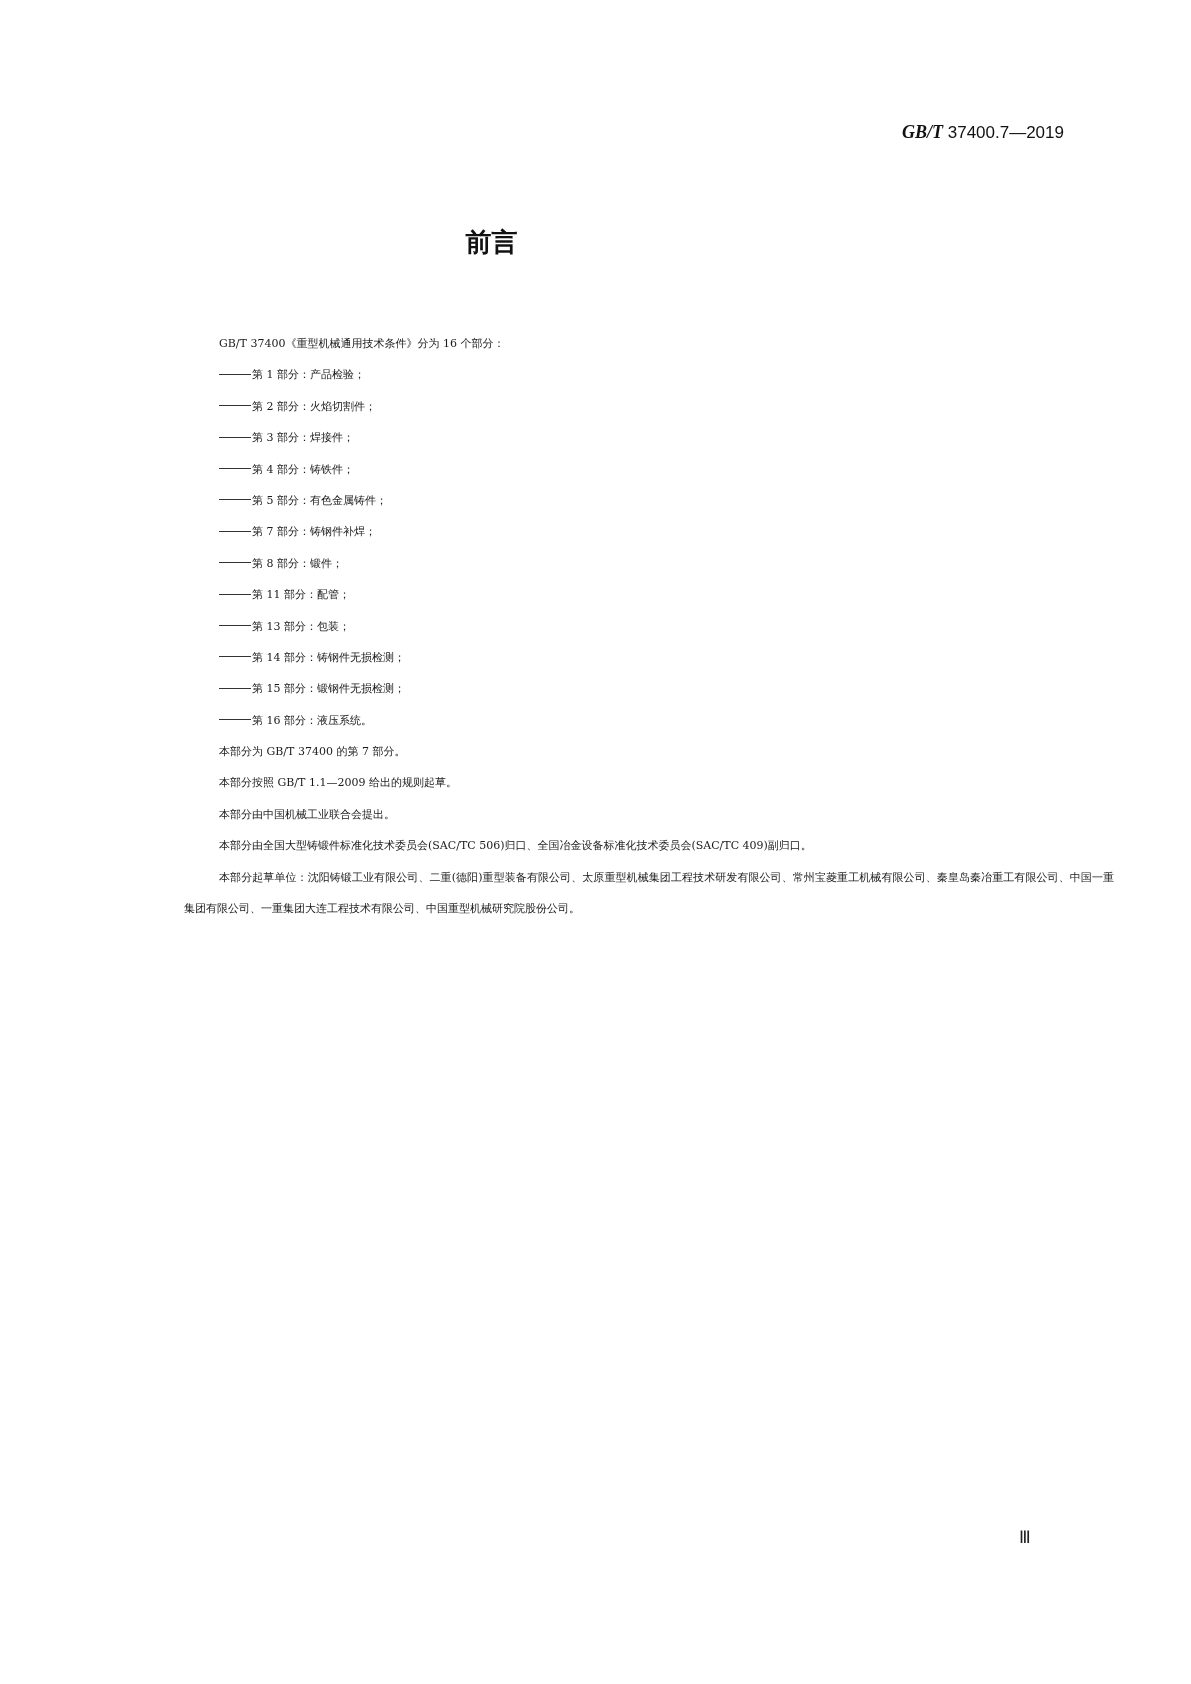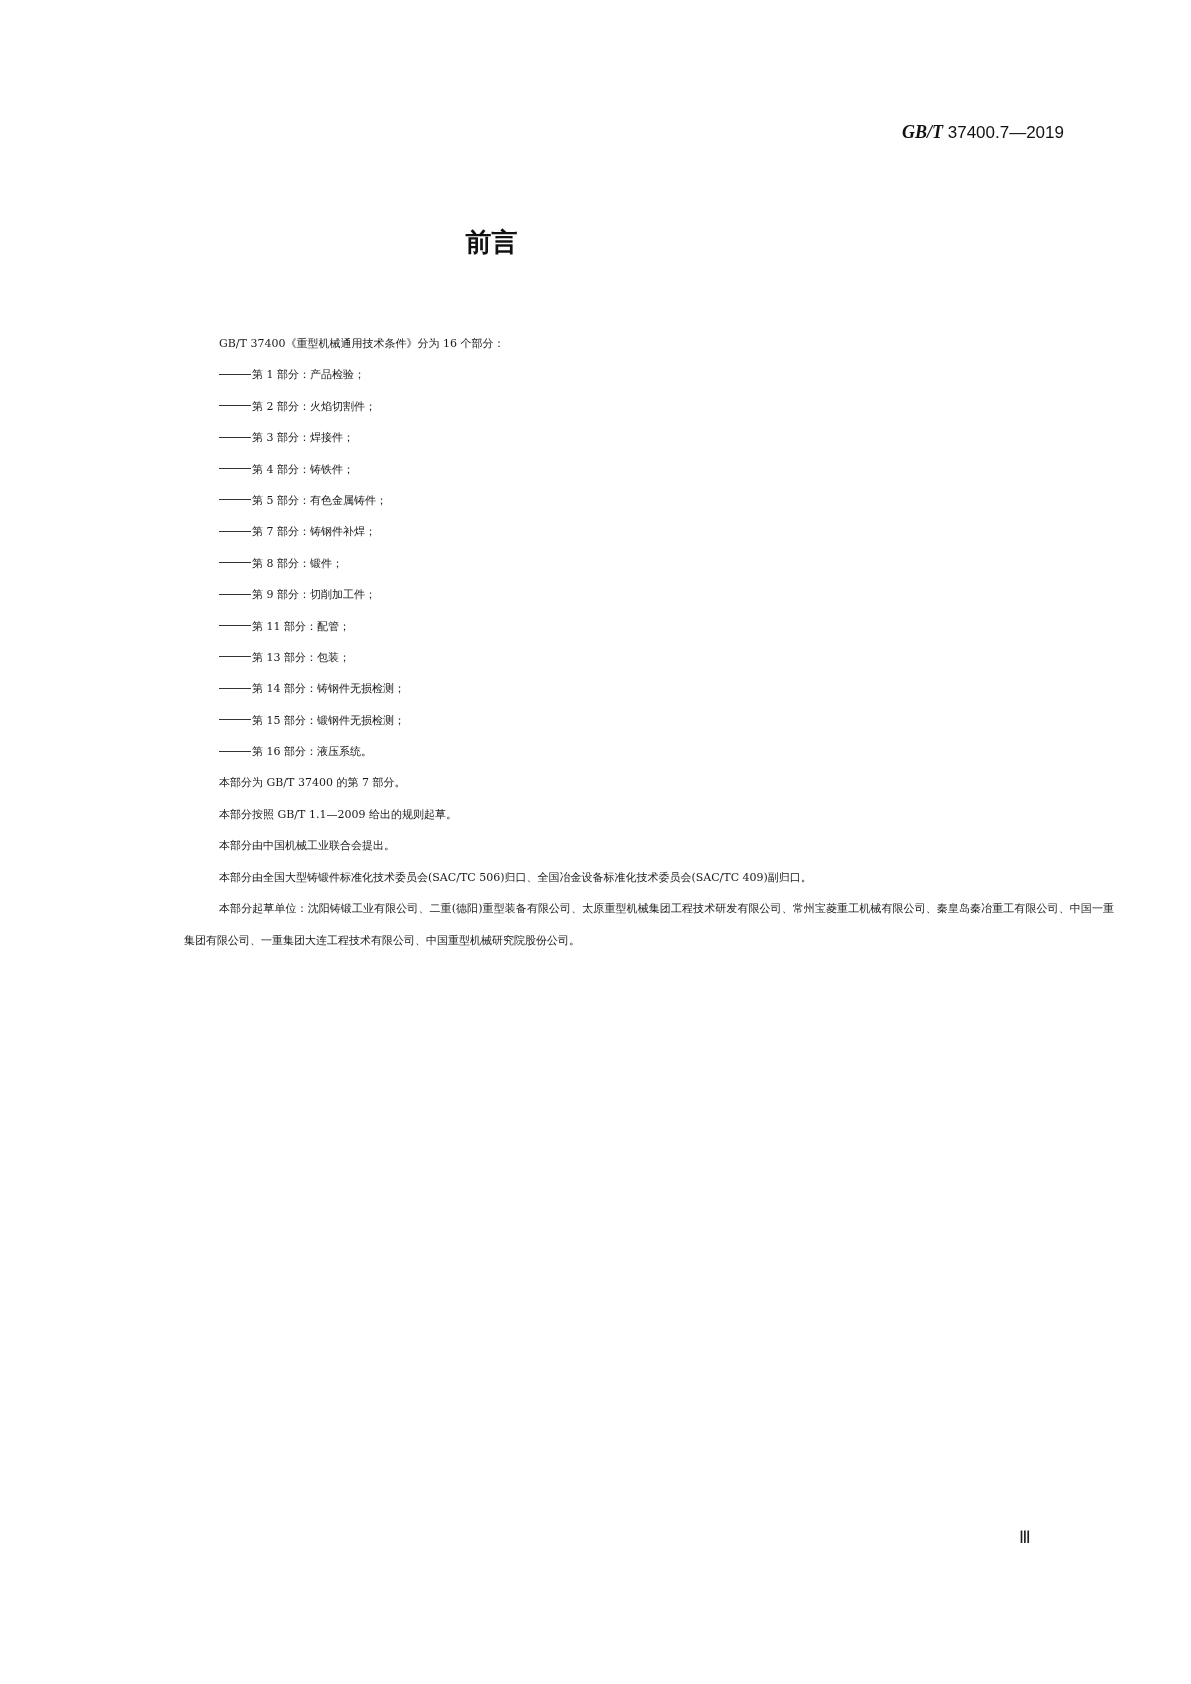--- a/index.html
+++ b/index.html
@@ -44,21 +44,20 @@
   <div class="line indent">GB/T 37400《重型机械通用技术条件》分为 16 个部分：</div>
 
   <div>
     <div class="line item"><span class="dash"></span><span>第 1 部分：产品检验；</span></div>
     <div class="line item"><span class="dash"></span><span>第 2 部分：火焰切割件；</span></div>
     <div class="line item"><span class="dash"></span><span>第 3 部分：焊接件；</span></div>
     <div class="line item"><span class="dash"></span><span>第 4 部分：铸铁件；</span></div>
     <div class="line item"><span class="dash"></span><span>第 5 部分：有色金属铸件；</span></div>
     <div class="line item"><span class="dash"></span><span>第 7 部分：铸钢件补焊；</span></div>
     <div class="line item"><span class="dash"></span><span>第 8 部分：锻件；</span></div>
-    <div class="line item"><span class="dash"></span><span>第 9 部分：切削加工件；</span></div>
     <div class="line item"><span class="dash"></span><span>第 11 部分：配管；</span></div>
     <div class="line item"><span class="dash"></span><span>第 13 部分：包装；</span></div>
     <div class="line item"><span class="dash"></span><span>第 14 部分：铸钢件无损检测；</span></div>
     <div class="line item"><span class="dash"></span><span>第 15 部分：锻钢件无损检测；</span></div>
     <div class="line item"><span class="dash"></span><span>第 16 部分：液压系统。</span></div>
   </div>
 
   <p class="para">本部分为 GB/T 37400 的第 7 部分。</p>
   <p class="para">本部分按照 GB/T 1.1—2009 给出的规则起草。</p>
   <p class="para">本部分由中国机械工业联合会提出。</p>

